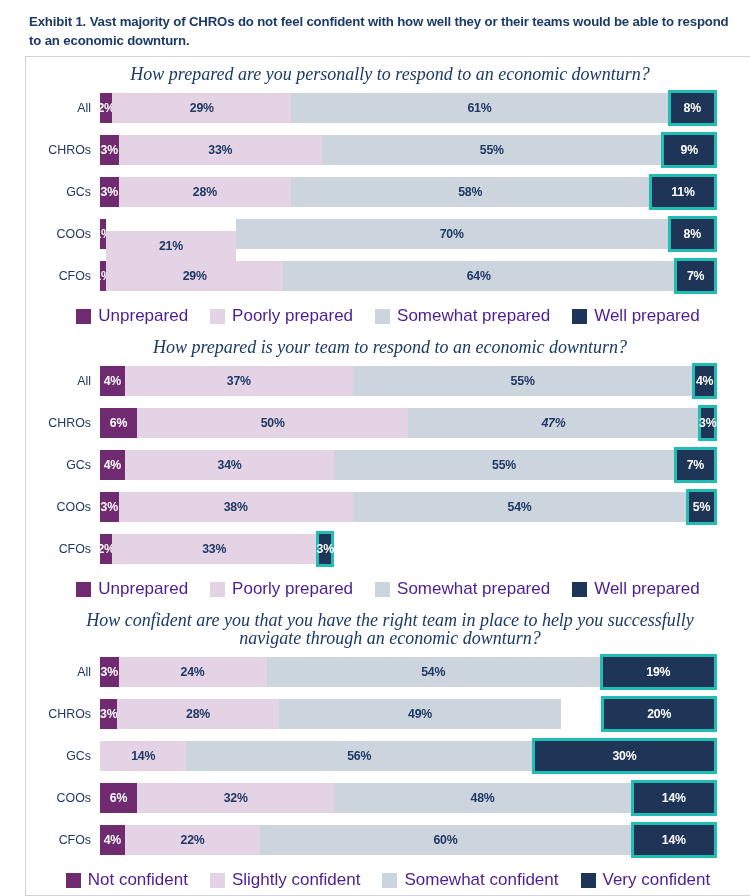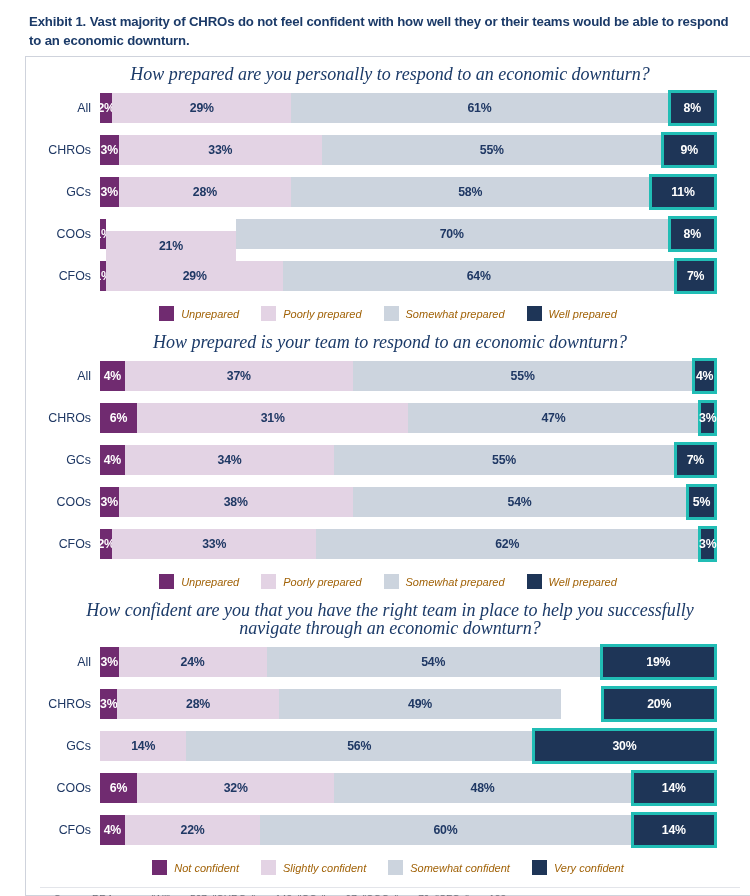--- a/index.html
+++ b/index.html
@@ -121,25 +121,24 @@
     align-items: center;
     margin-right: 22px;
   }
   .legend-swatch {
     width: 15px;
     height: 15px;
     margin-right: 7px;
     flex: 0 0 auto;
   }
   .legend-label {
-    font-size: 11px;
-    color: #a16207;
+    font-size: 17px;
+    color: #4c1d95;
     font-family: "Liberation Sans", sans-serif;
     white-space: nowrap;
-    font-style: italic;
   }
   .source {
     font-size: 10.2px;
     color: #6b6f7a;
     font-family: "Liberation Sans", sans-serif;
     padding: 6px 0 0 14px;
     border-top: 1px solid #e3e5ea;
     margin: 8px 14px 0 14px;
   }
 </style>
@@ -281,23 +280,23 @@
               </div>
             </div>
           </div>
           <div class="row">
             <div class="row-label">CHROs</div>
             <div class="bar-track">
               <div class="seg s0" style="width: 6%;">
                 <span class="seg-label">6%</span>
               </div>
               <div class="seg s1" style="width: 44%;">
-                <span class="seg-label">31%</span>
-              </div>
-              <div class="seg s2" style="width: 47%;">
+                <span class="seg-label">50%</span>
+              </div>
+              <div class="seg s2" style="width: 47%; font-style: italic;">
                 <span class="seg-label">47%</span>
               </div>
               <div class="seg s3" style="width: 3%;">
                 <span class="seg-label">3%</span>
               </div>
             </div>
           </div>
           <div class="row">
             <div class="row-label">GCs</div>
             <div class="bar-track">
@@ -333,23 +332,20 @@
             </div>
           </div>
           <div class="row">
             <div class="row-label">CFOs</div>
             <div class="bar-track">
               <div class="seg s0" style="width: 2%;">
                 <span class="seg-label">2%</span>
               </div>
               <div class="seg s1" style="width: 33%;">
                 <span class="seg-label">33%</span>
-              </div>
-              <div class="seg s2" style="width: 62%;">
-                <span class="seg-label">62%</span>
               </div>
               <div class="seg s3" style="width: 3%;">
                 <span class="seg-label">3%</span>
               </div>
             </div>
           </div>
         </div>
       <div class="legend">
           <div class="legend-item">
             <span class="legend-swatch" style="background: rgb(112, 43, 112);"></span>

